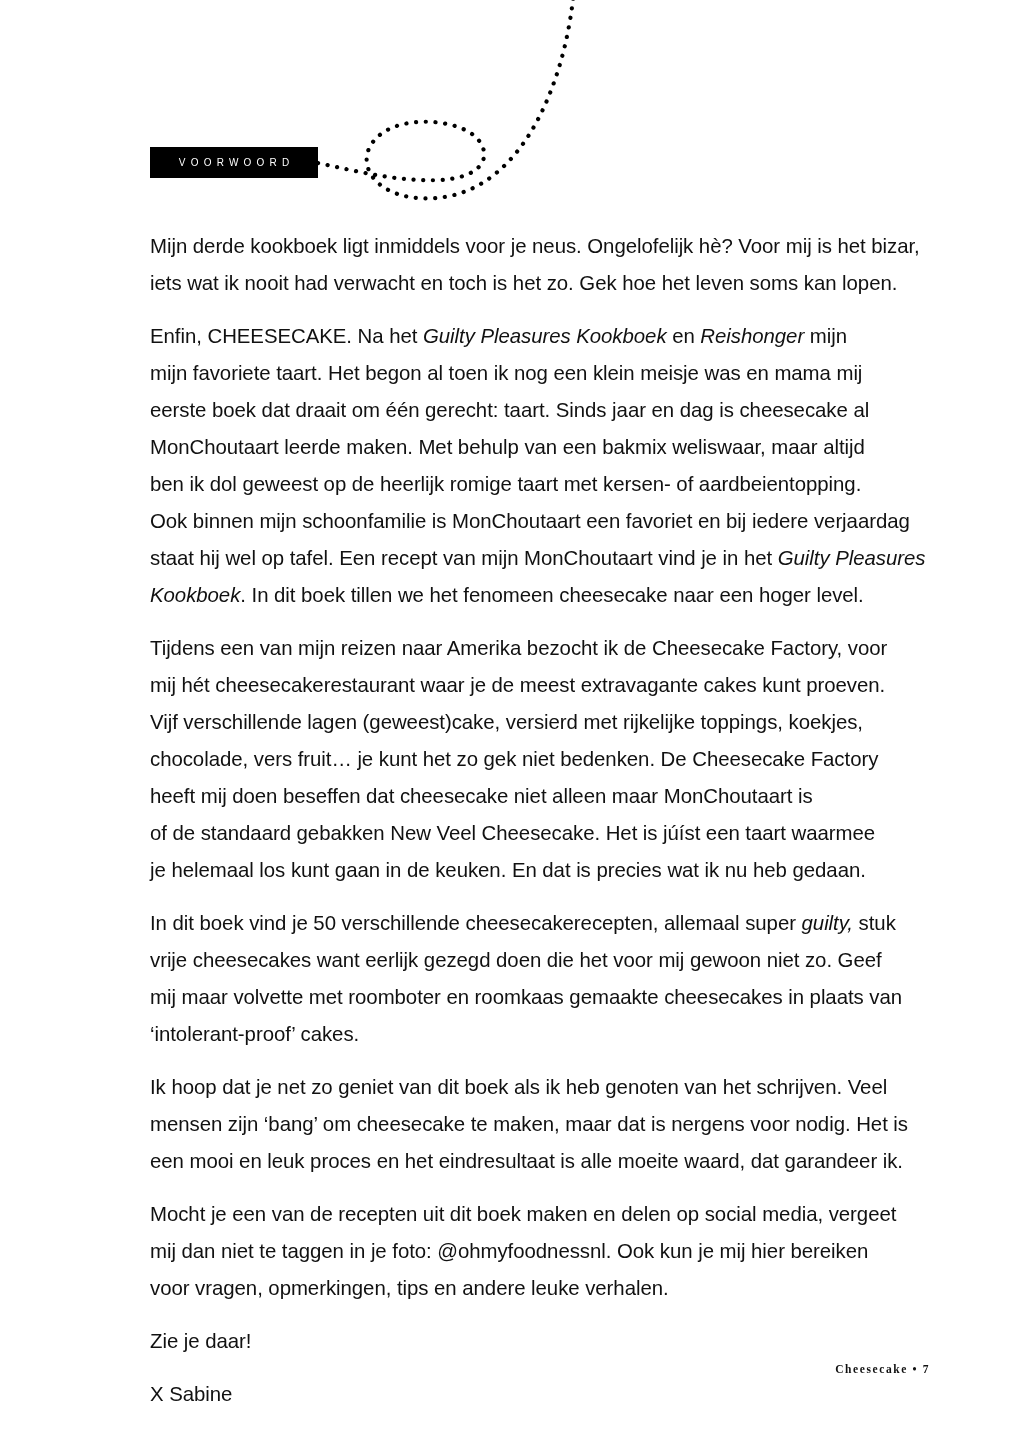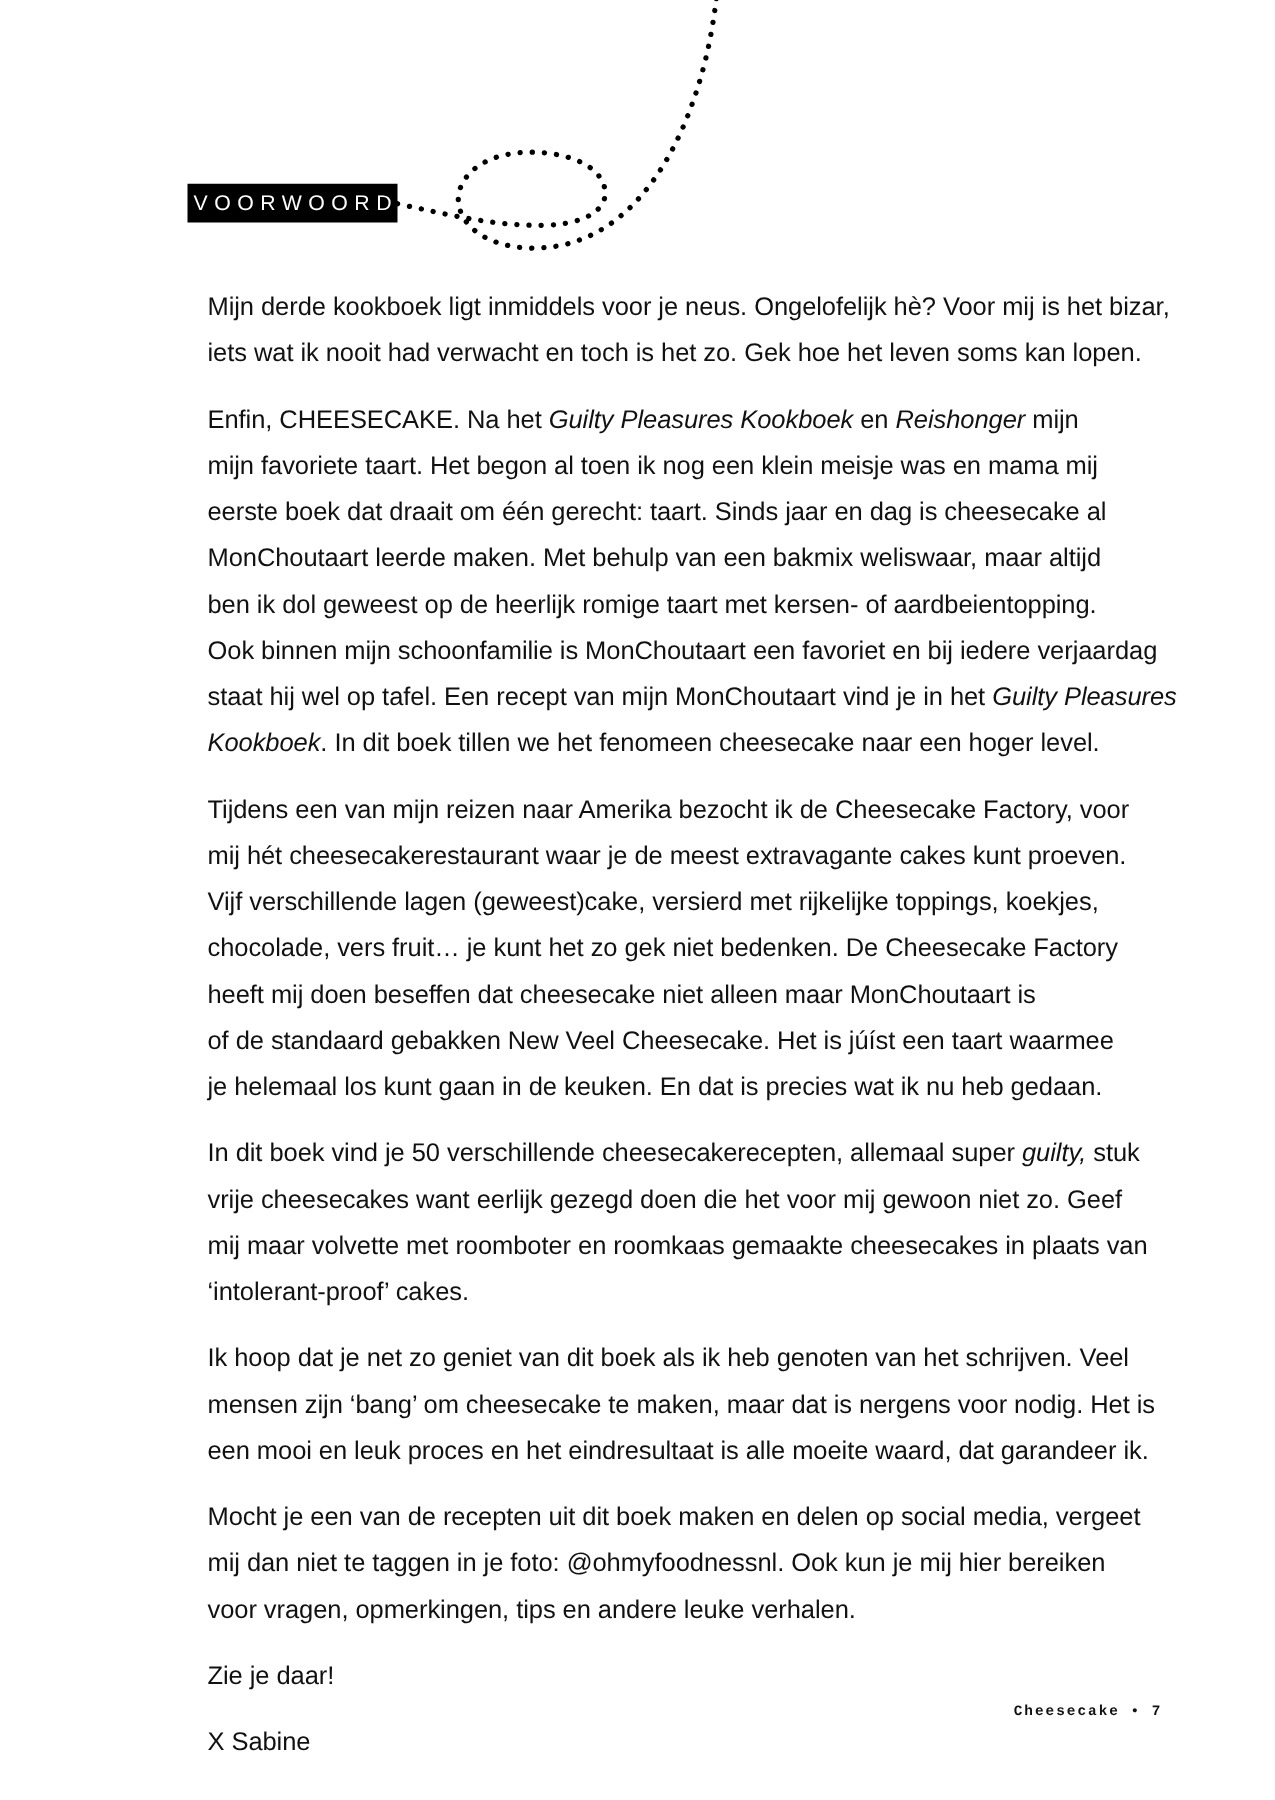--- a/index.html
+++ b/index.html
@@ -37,60 +37,60 @@
     width: 168px;
     height: 31px;
     background: #000000;
     color: #ffffff;
     display: flex;
     align-items: center;
     justify-content: center;
   }
   .badge-label {
     font-family: "Liberation Sans", sans-serif;
-    font-size: 17px;
+    font-size: 10px;
     font-weight: 400;
     letter-spacing: 5.2px;
     text-indent: 5.2px;
     line-height: 1;
     color: #ffffff;
     white-space: nowrap;
   }
 
   
   .content {
     position: absolute;
     left: 150px;
     top: 228px;
     width: 790px;
   }
   .para {
     font-size: 20.4px;
     line-height: 37px;
     letter-spacing: -0.05px;
-    margin: 0 0 16px 16px;
+    margin: 0 0 16px 0;
     color: #111111;
   }
   .para:last-child {
     margin-bottom: 0;
   }
   .para .ln {
     display: block;
     white-space: pre;
   }
   .para em, .para i {
     font-style: italic;
   }
 
   
   .footer {
     position: absolute;
     right: 90px;
     top: 1363px;
-    font-family: Liberation Mono, monospace;
+    font-family: Liberation Serif, serif;
     font-size: 11.5px;
     font-weight: 700;
     letter-spacing: 1.6px;
     color: #111111;
     white-space: nowrap;
   }
 </style>
 </head>
 <body>
 

